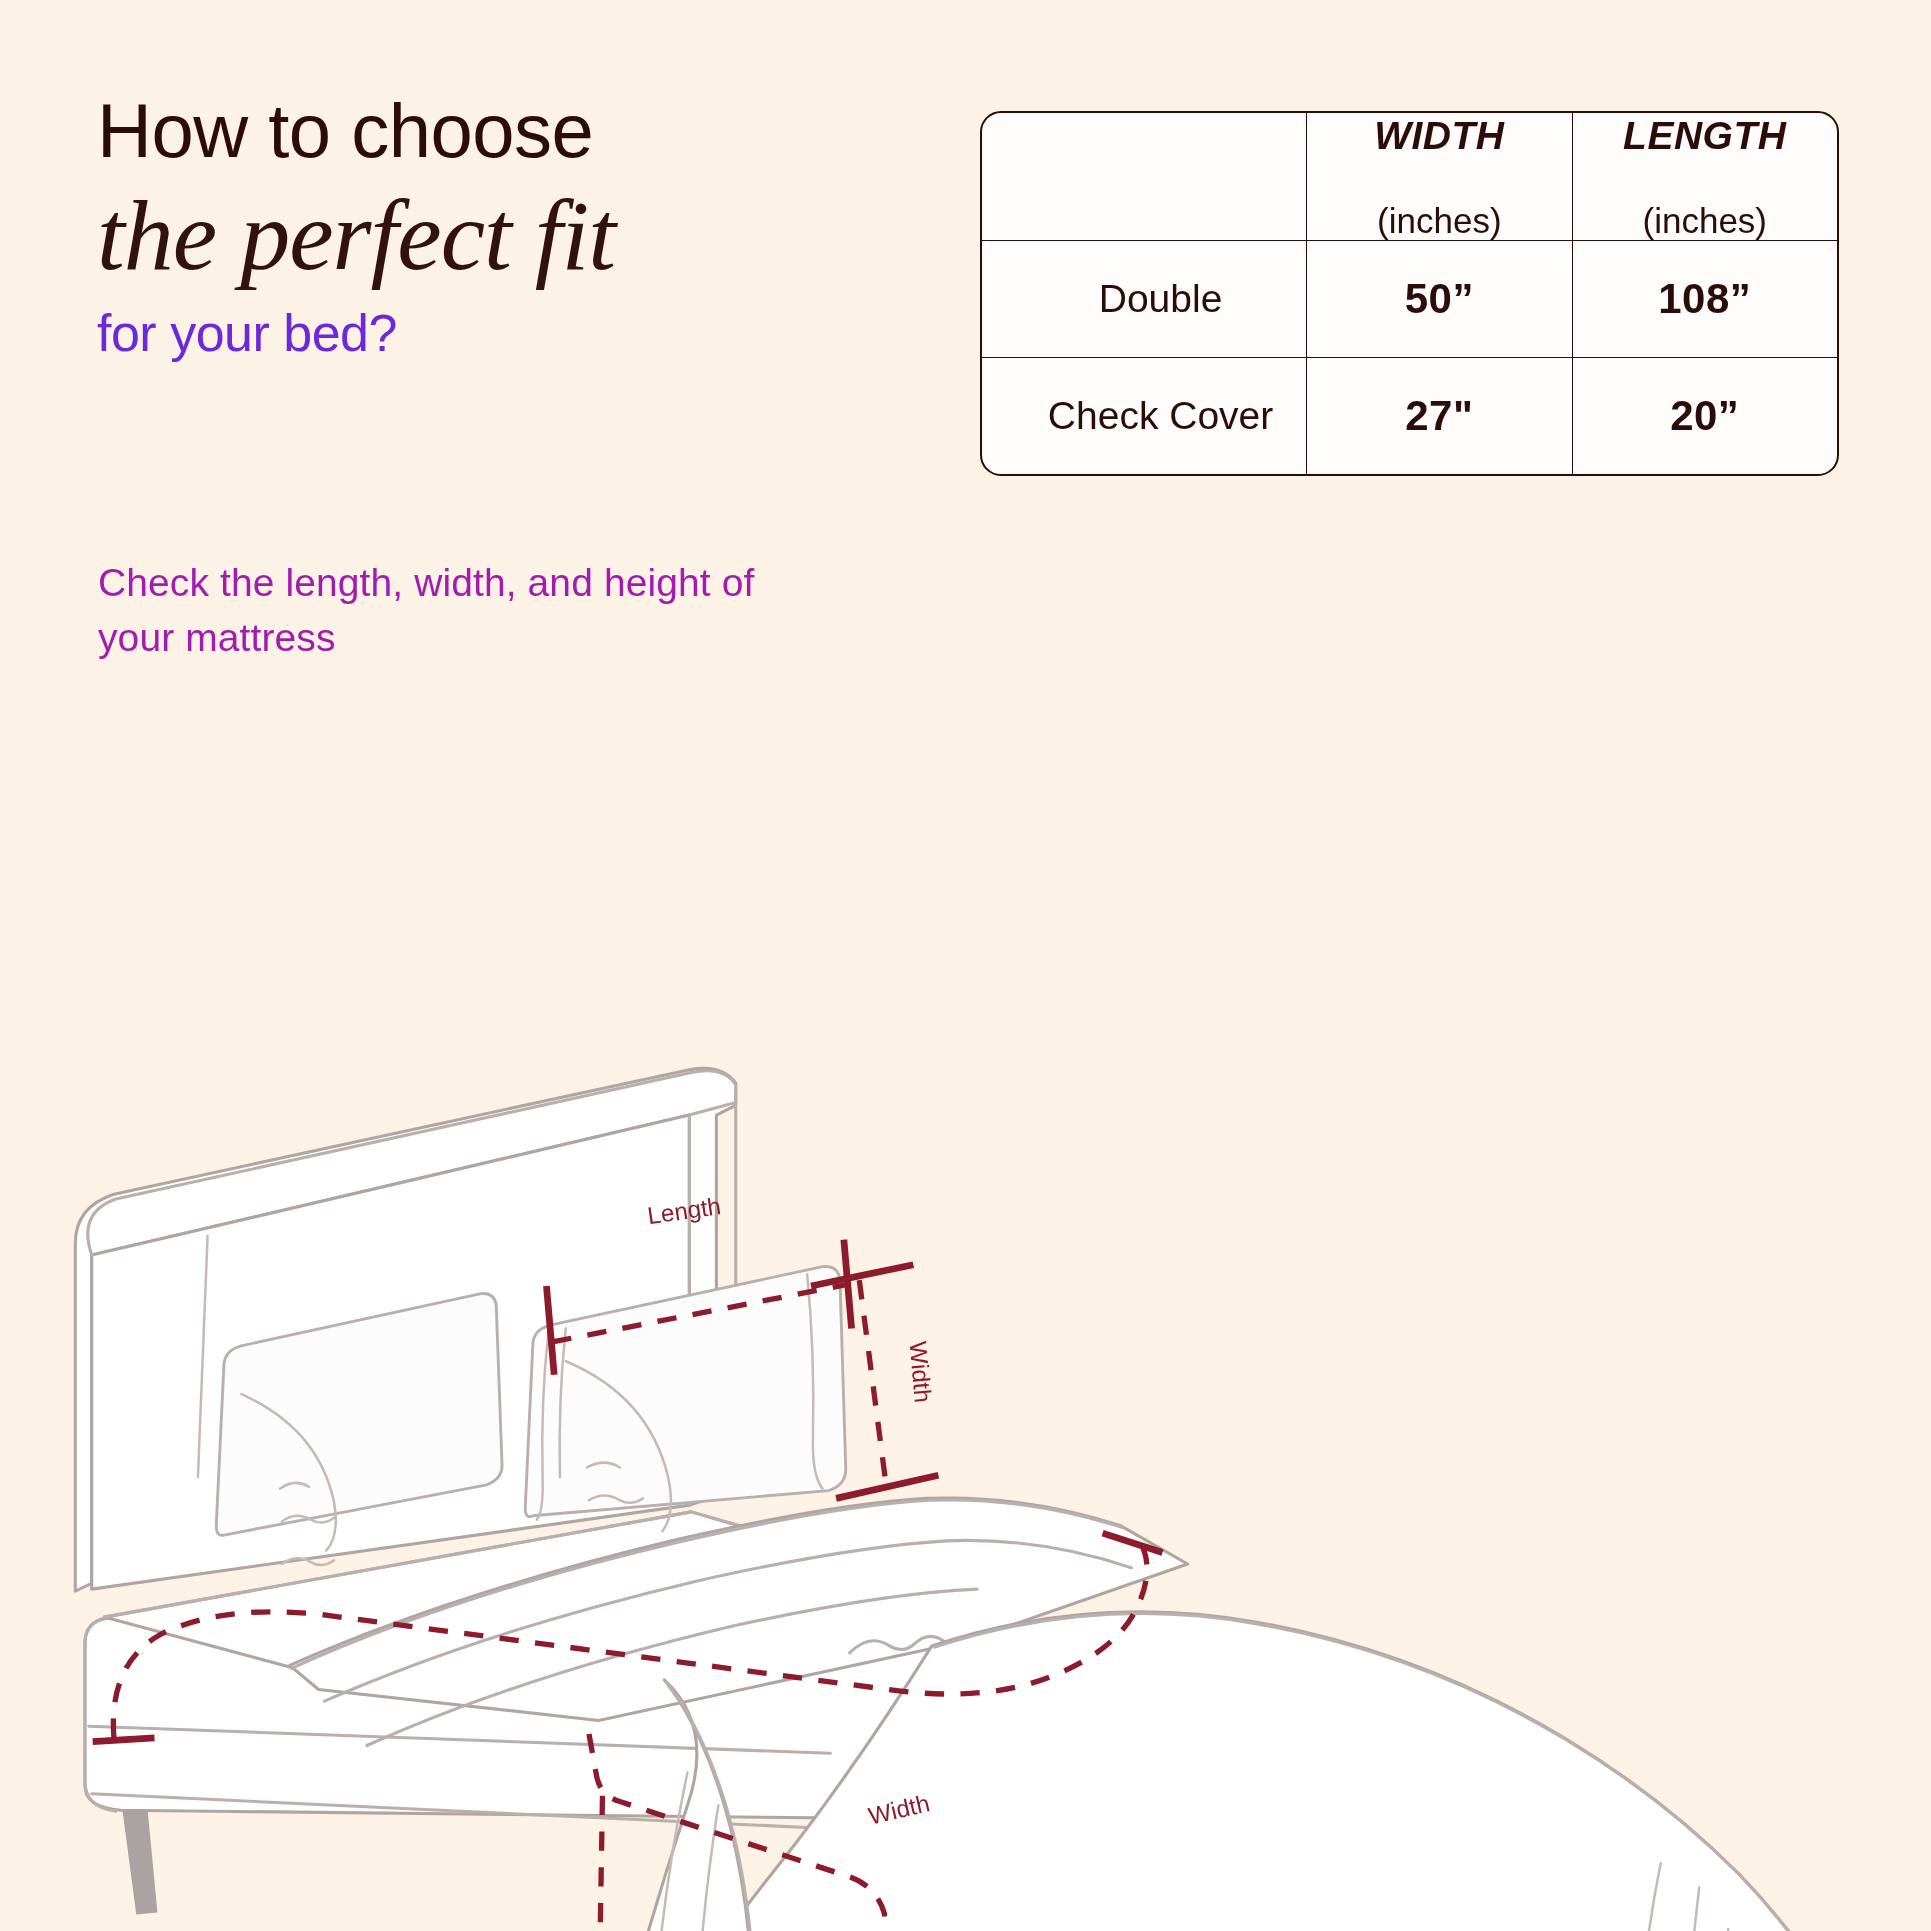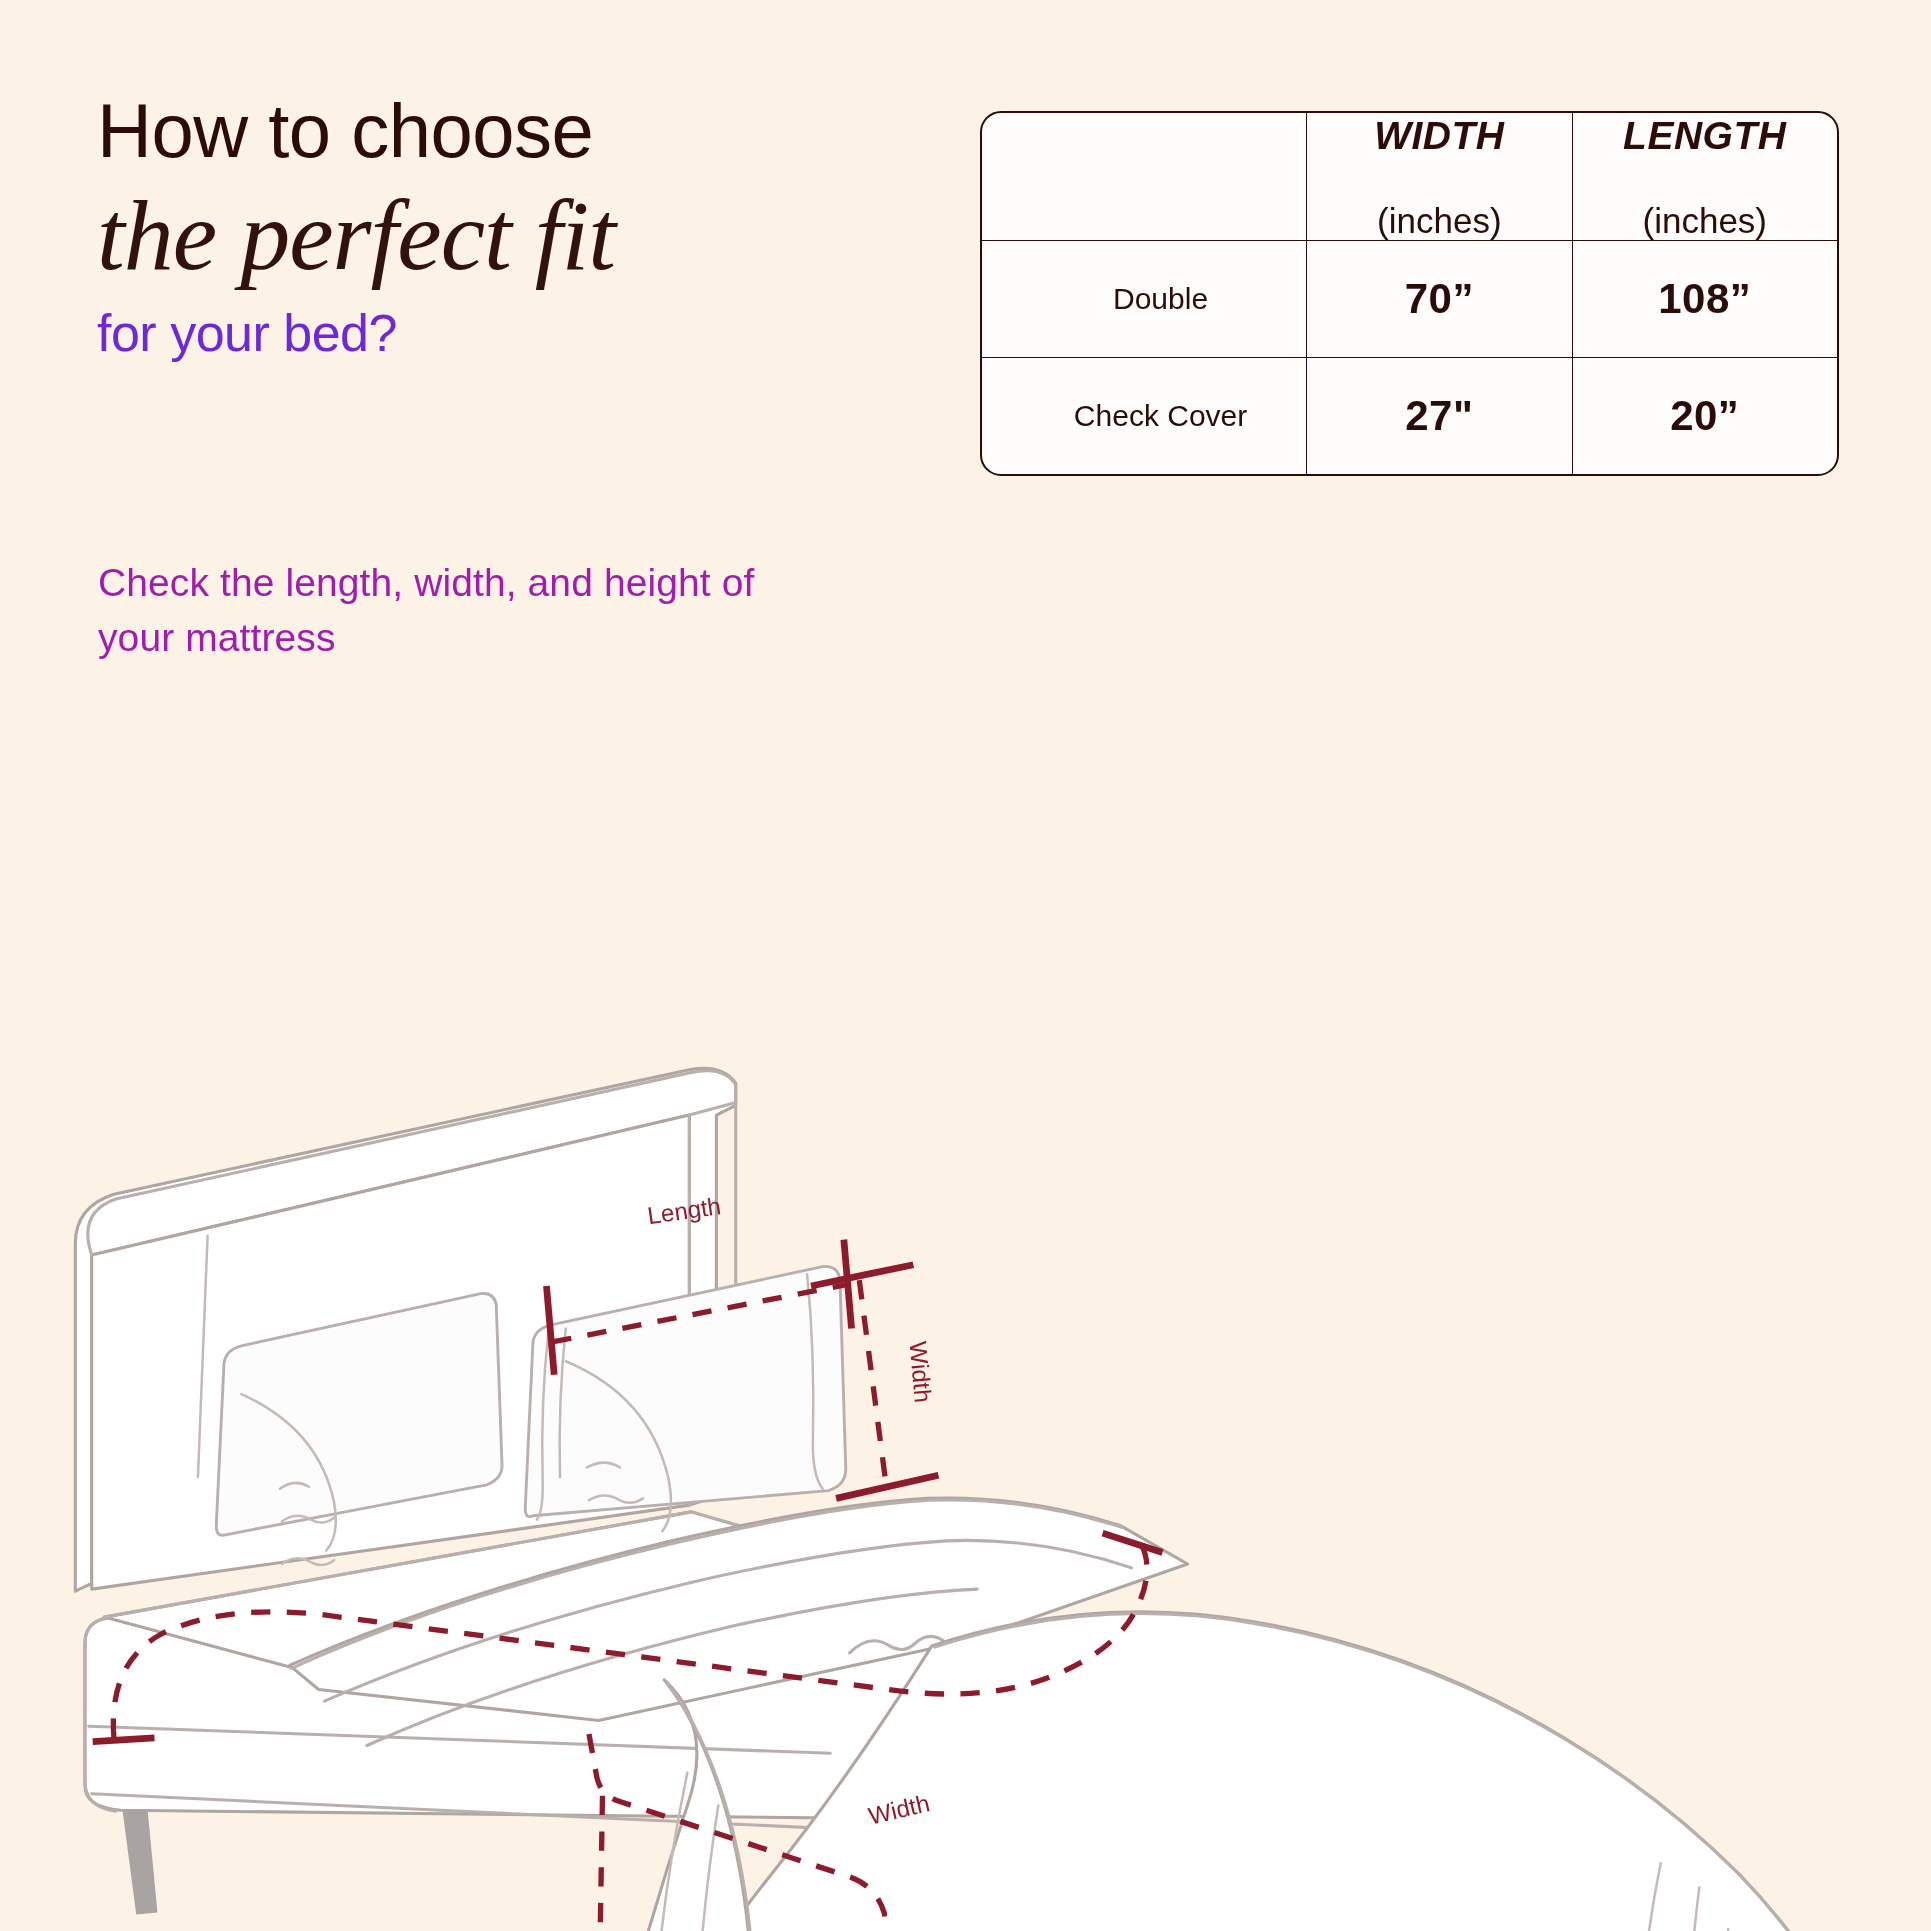--- a/index.html
+++ b/index.html
@@ -79,21 +79,21 @@
     display:block;
     font-style:italic;font-weight:bold;
     font-size:39px;line-height:45px;
     letter-spacing:0.5px;
   }
   .hdr-sub{
     display:block;
     font-weight:400;font-size:35px;line-height:39px;margin-top:43px;
   }
   .row-label{
-    font-size:30px;font-weight:400;
+    font-size:39px;font-weight:400;
     text-align:left;
     padding-left:33px !important;
   }
   .row-val{
     font-size:42px;font-weight:bold;
     letter-spacing:0.5px;
   }
   .hdr-blank{}
 
   
@@ -134,21 +134,21 @@
           </th>
           <th class="col-num">
             <span class="hdr-main">LENGTH</span>
             <span class="hdr-sub">(inches)</span>
           </th>
         </tr>
       </thead>
       <tbody>
         <tr>
           <td class="row-label">Double</td>
-          <td class="row-val">70”</td>
+          <td class="row-val">50”</td>
           <td class="row-val">108”</td>
         </tr>
         <tr>
           <td class="row-label">Check Cover</td>
           <td class="row-val">27"</td>
           <td class="row-val">20”</td>
         </tr>
       </tbody>
     </table>
   </div>

